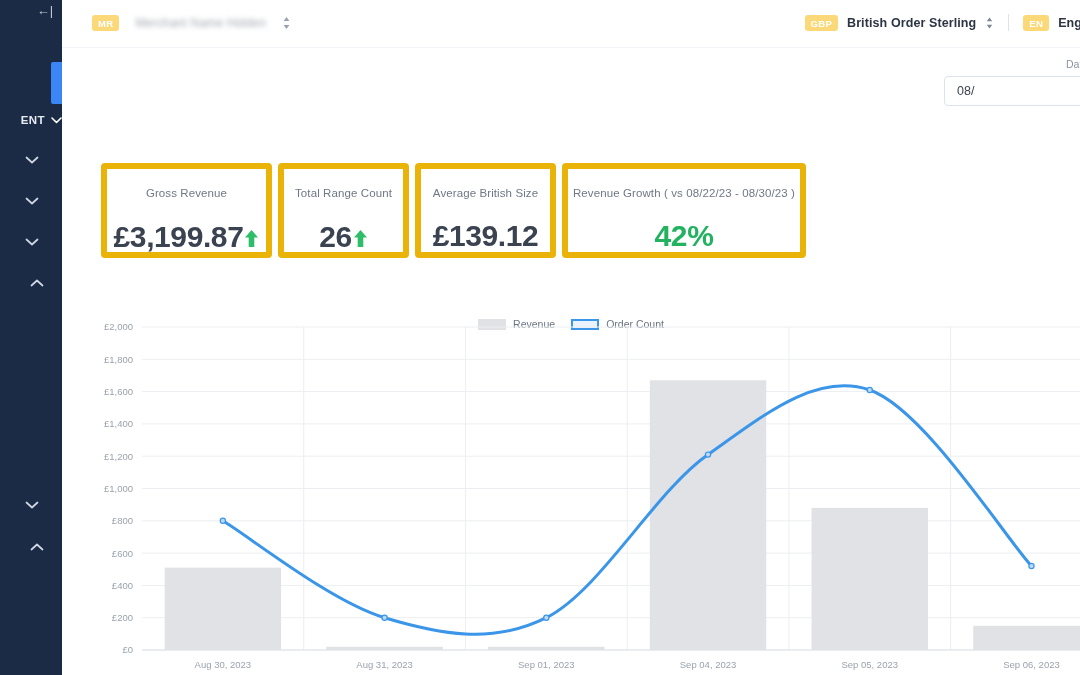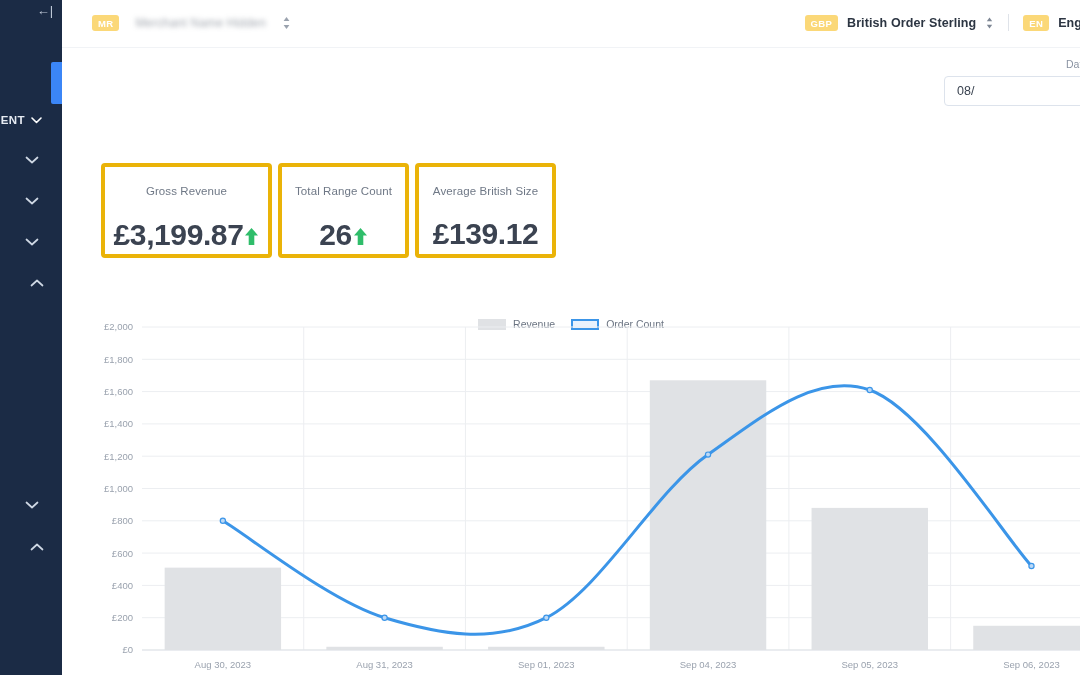--- a/index.html
+++ b/index.html
@@ -29,21 +29,21 @@
     position: absolute; left: 51px; top: 62px;
     width: 11px; height: 42px;
     background: #3b86f7;
     border-radius: 2px 0 0 2px;
   }
   .side-row {
     position: absolute; left: 0; width: 62px; height: 20px;
     color: #e6ebf2; font-size: 11.5px; font-weight: bold;
     letter-spacing: .4px; white-space: nowrap;
     display: flex; align-items: center; justify-content: flex-end;
-    padding-right: 20px; cursor: pointer;
+    cursor: pointer;
   }
   .side-row .lbl { overflow: hidden; }
   .chev {
     position: absolute; width: 62px; height: 18px; left: 0;
     display: flex; align-items: center; justify-content: center;
     padding-left: 2px; cursor: pointer;
   }
   .chev svg { display: block; }
 
   
@@ -99,21 +99,21 @@
     padding: 0 12px; line-height: 28px; text-align: left;
     cursor: text;
   }
 
   
   #kpis {
     position: absolute; left: 39px; top: 163px;
     display: flex; gap: 6px; align-items: stretch;
   }
   .kpi {
-    border: 4px solid #eab308; border-radius: 4px;
+    border: 6px solid #eab308; border-radius: 4px;
     background: #fff;
     height: 95px;
     padding: 18px 16px 0;
     display: flex; flex-direction: column; align-items: center;
   }
   .kpi-title { font-size: 11.5px; color: #6f7886; letter-spacing: .1px; white-space: nowrap; }
   .kpi-value {
     margin-top: 22px;
     font-size: 30px; font-weight: bold; color: #3b4351;
     letter-spacing: -.4px;
@@ -264,20 +264,26 @@
         </div>
       </div>
 
       <div class="kpi" style="width:141px;">
         <div class="kpi-title">Average British Size</div>
         <div class="kpi-value">
           <span>£139.12</span>
         </div>
       </div>
 
+      <div class="kpi" style="width:244px;">
+        <div class="kpi-title">Revenue Growth ( vs 08/22/23 - 08/30/23 )</div>
+        <div class="kpi-value green">
+          <span>42%</span>
+        </div>
+      </div>
     </div>
 
     <div id="chart-zone">
 
       <div id="legend">
         <div class="leg-item">
           <span class="leg-swatch-bar"></span>
           <span class="leg-text">Revenue</span>
         </div>
         <div class="leg-item">

